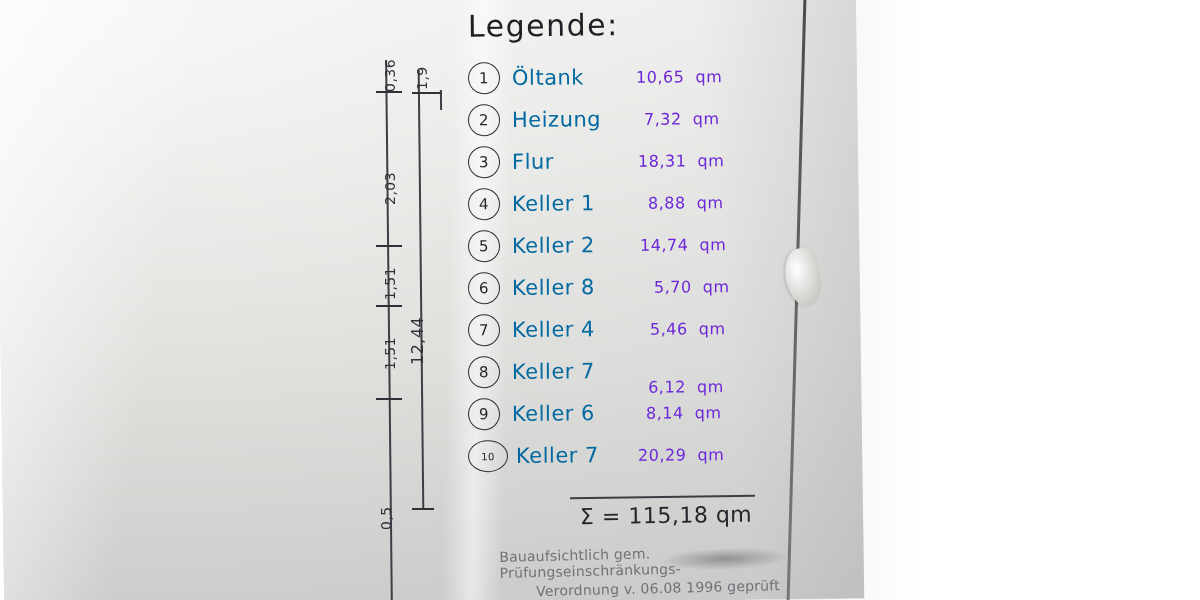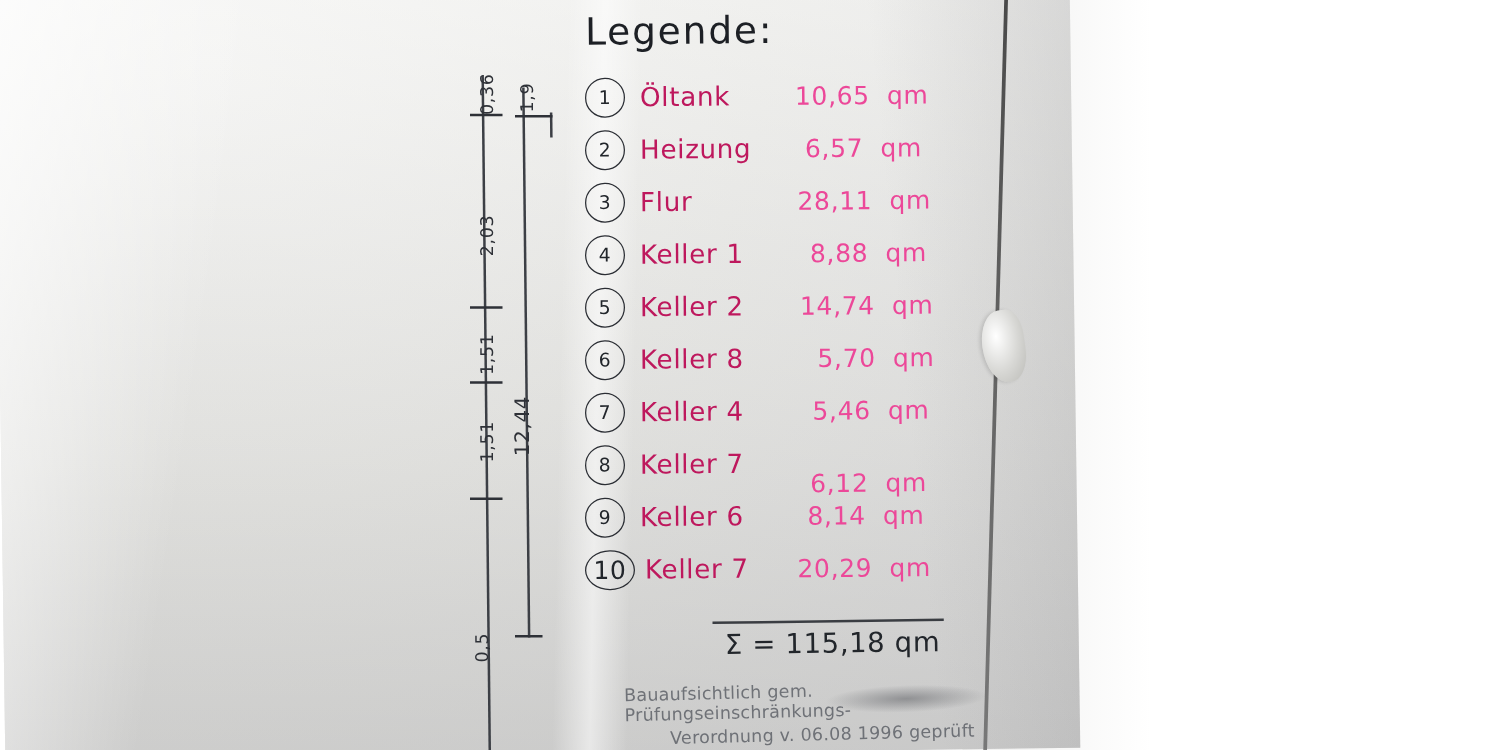--- a/index.html
+++ b/index.html
@@ -129,33 +129,33 @@
     display: flex;
     align-items: center;
     justify-content: center;
     font-size: 15px;
     color: #22262b;
     flex: 0 0 auto;
     background: transparent;
   }
   .num-circle.wide {
     width: 38px;
-    font-size: 20px;
+    font-size: 10px;
   }
   .room-label {
     margin-left: 12px;
     font-size: 21px;
-    color: #be185d;
+    color: #0369a1;
     white-space: nowrap;
   }
   .area-value {
     position: absolute;
     left: 168px;
-    font-size: 20px;
-    color: #ec4899;
+    font-size: 16px;
+    color: #6d28d9;
     white-space: nowrap;
   }
 
   #sum-rule {
     position: absolute;
     left: 570px;
     top: 496px;
     width: 185px;
     height: 2px;
     background: #3a3d42;
@@ -252,27 +252,27 @@
 
     <div class="legend-row">
       <div class="num-circle hand">1</div>
       <div class="room-label hand">Öltank</div>
       <div class="area-value hand"><span>10,65</span>&nbsp;&nbsp;<span>qm</span></div>
     </div>
 
     <div class="legend-row">
       <div class="num-circle hand">2</div>
       <div class="room-label hand">Heizung</div>
-      <div class="area-value hand" style="left:176px;"><span>6,57</span>&nbsp;&nbsp;<span>qm</span></div>
+      <div class="area-value hand" style="left:176px;"><span>7,32</span>&nbsp;&nbsp;<span>qm</span></div>
     </div>
 
     <div class="legend-row">
       <div class="num-circle hand">3</div>
       <div class="room-label hand">Flur</div>
-      <div class="area-value hand" style="left:170px;"><span>28,11</span>&nbsp;&nbsp;<span>qm</span></div>
+      <div class="area-value hand" style="left:170px;"><span>18,31</span>&nbsp;&nbsp;<span>qm</span></div>
     </div>
 
     <div class="legend-row">
       <div class="num-circle hand">4</div>
       <div class="room-label hand">Keller 1</div>
       <div class="area-value hand" style="left:180px;"><span>8,88</span>&nbsp;&nbsp;<span>qm</span></div>
     </div>
 
     <div class="legend-row">
       <div class="num-circle hand">5</div>

